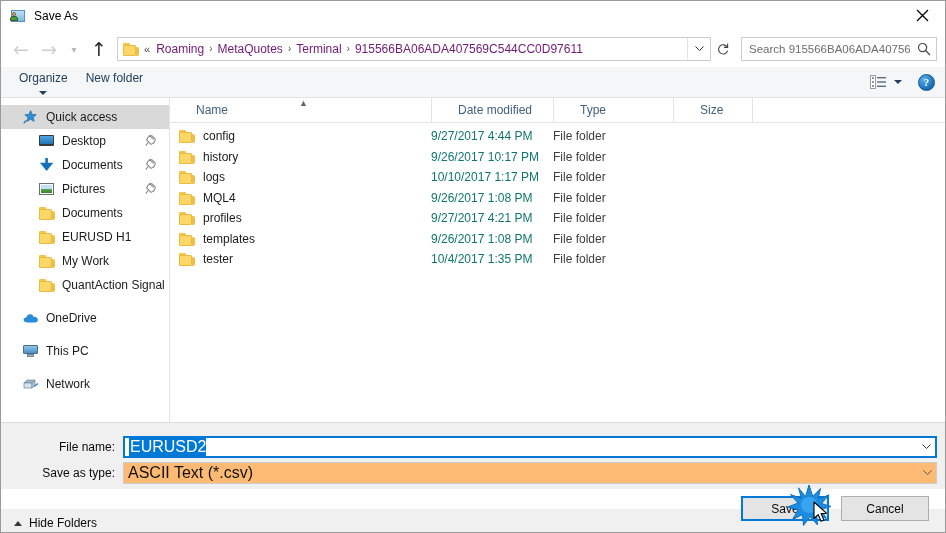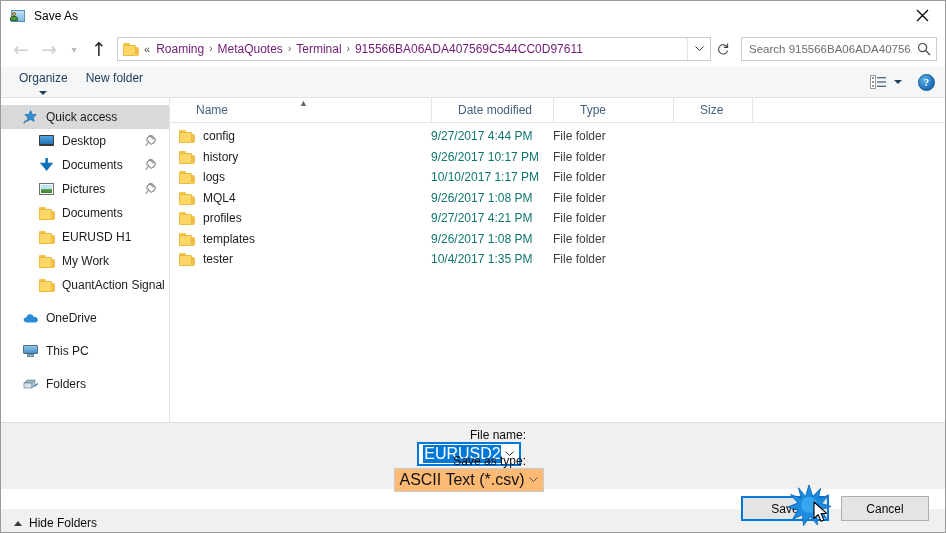--- a/index.html
+++ b/index.html
@@ -394,21 +394,20 @@
     border-top: 1px solid #dcdcdc;
     box-sizing: border-box;
   }
   .formrow {
     position: absolute;
     left: 0;
     width: 100%;
     height: 38px;
     display: flex;
     align-items: center;
-    flex-direction: column;
   }
   .formrow.r1 { top: 5px; }
   .formrow.r2 { top: 31px; }
   .form-label {
     width: 122px;
     text-align: right;
     padding-right: 8px;
     font-size: 12px;
     color: #0a0a0a;
     box-sizing: border-box;
@@ -739,21 +738,21 @@
 
       <div class="side-item group indent-0">
         <span class="side-icon">
           <svg class="ic-network" viewBox="0 0 16 12">
             <path d="M1 5 L9 5 L12 2 L4 2 Z" fill="#9fb8c8" stroke="#6a8798" stroke-width="0.7"></path>
             <rect x="1" y="5" width="8" height="5" fill="#d7e3ea" stroke="#6a8798" stroke-width="0.7"></rect>
             <path d="M9 10 L12 7 L12 2 L9 5 Z" fill="#b6cad6" stroke="#6a8798" stroke-width="0.7"></path>
             <path d="M11 8.6 L15 5.6" stroke="#3a7fbf" stroke-width="1.3"></path>
           </svg>
         </span>
-        <span class="side-label">Folders</span>
+        <span class="side-label">Network</span>
       </div>
     </div>
 
     <div class="filepane">
       <div class="colheader">
         <div class="col col-name">
           <span>Name</span>
           <span class="sort-caret">▲</span>
         </div>
         <div class="col col-date">

